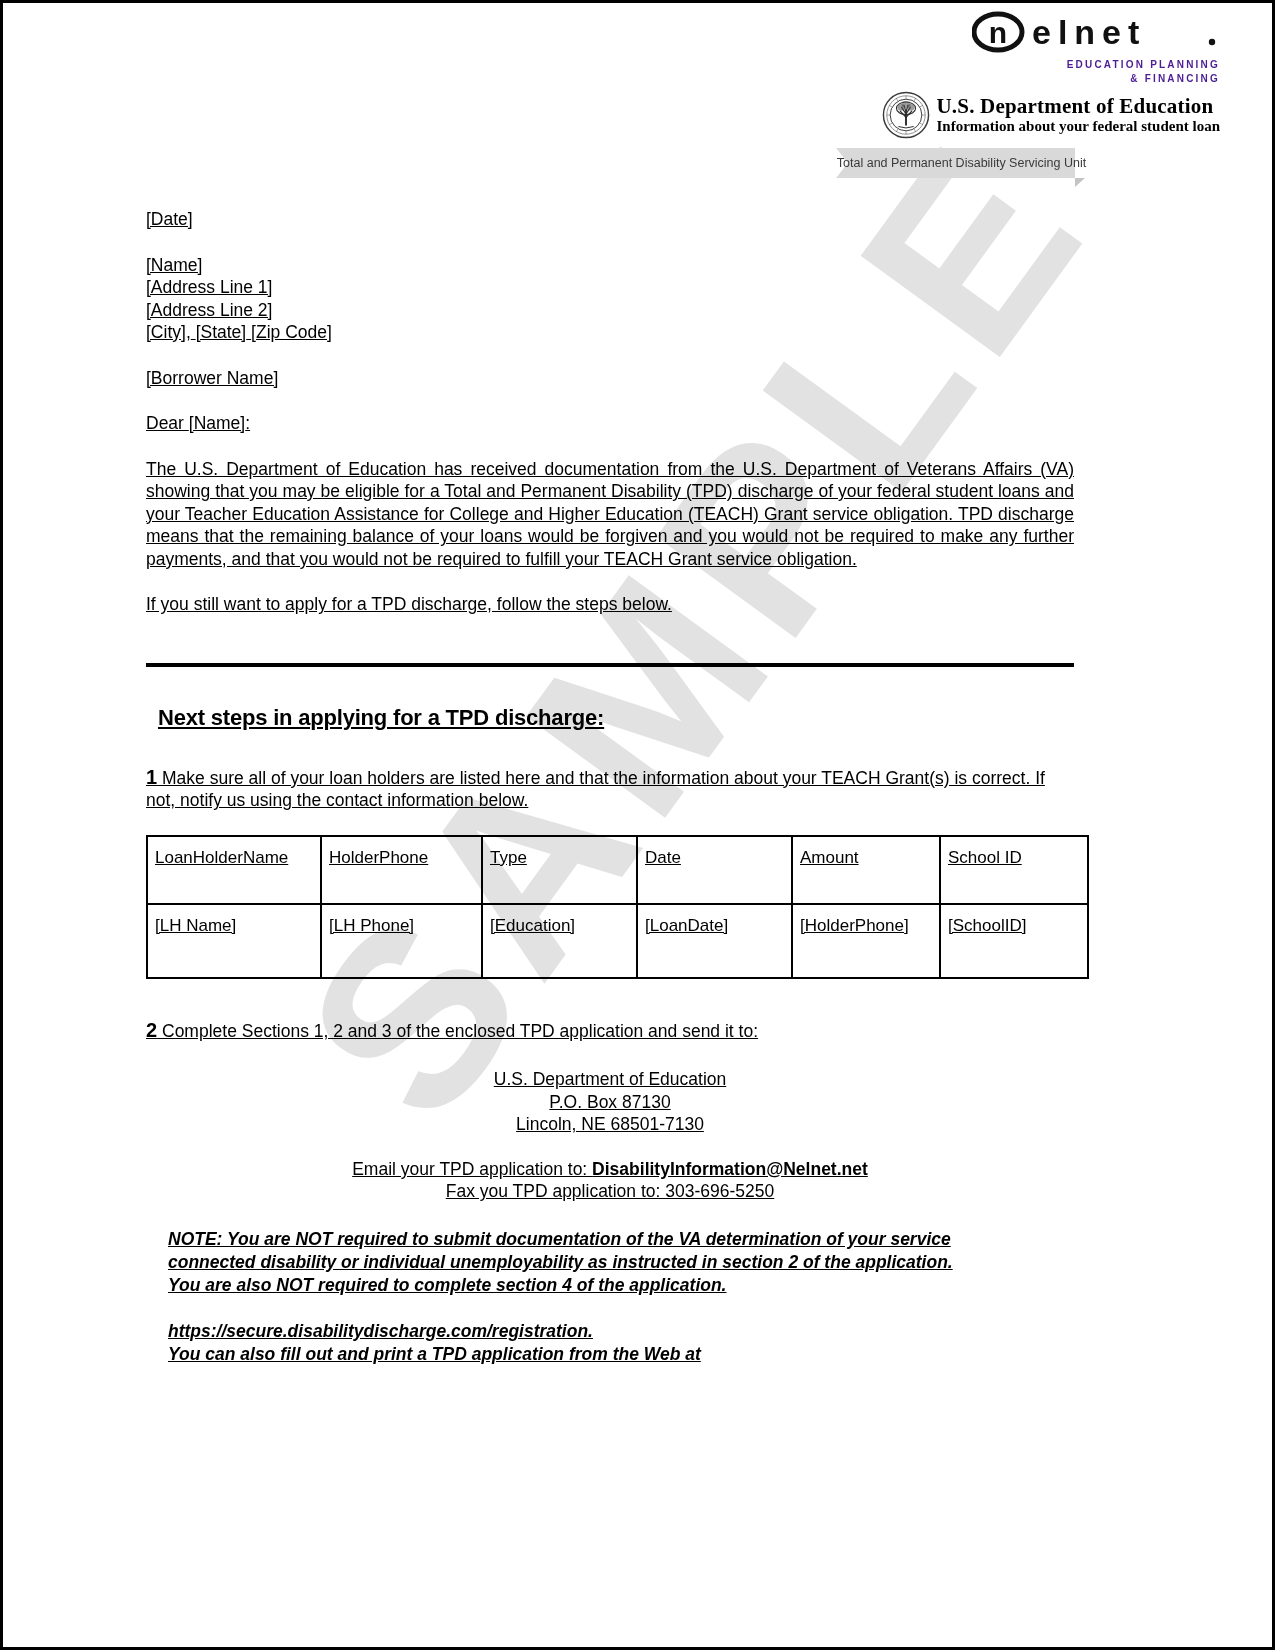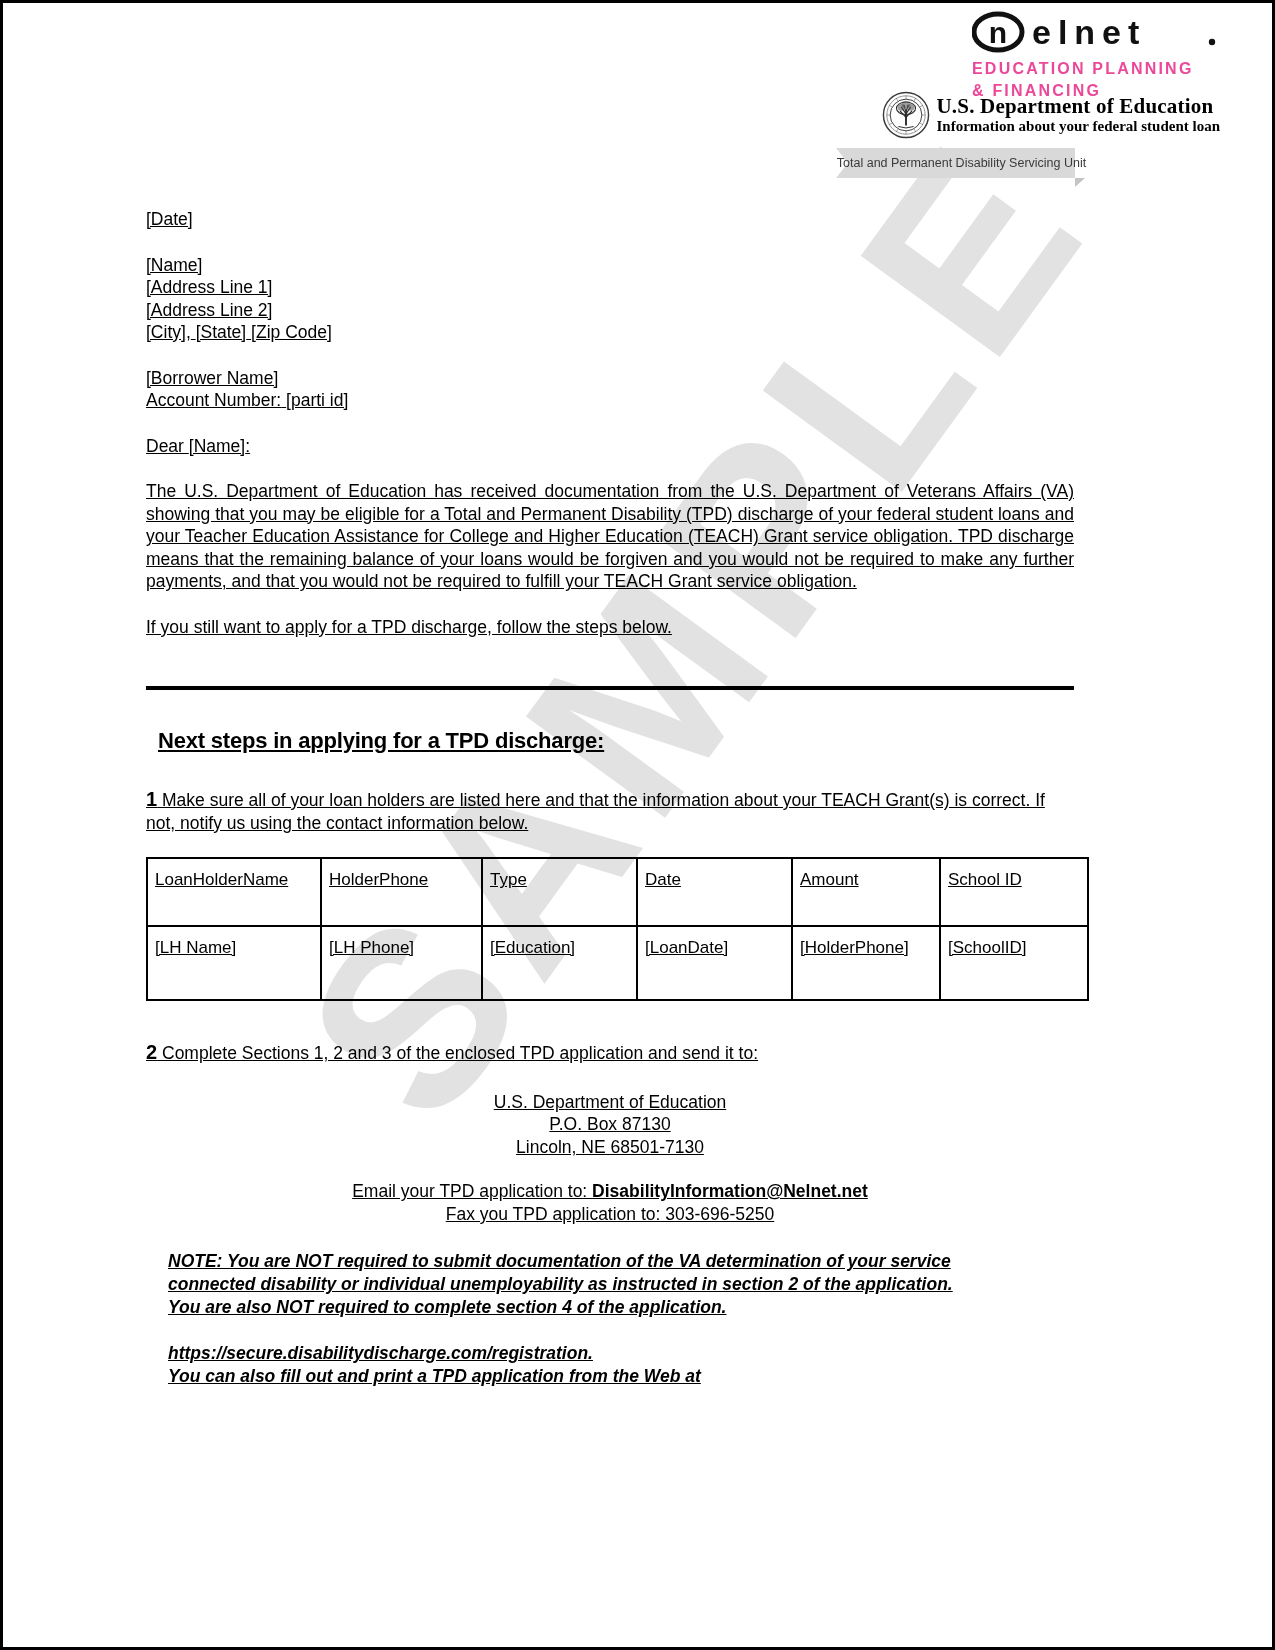--- a/index.html
+++ b/index.html
@@ -64,27 +64,27 @@
   }
   .nelnet-logo {
     display: flex;
     align-items: center;
     justify-content: flex-end;
     height: 44px;
   }
   .nelnet-logo svg { display: block; }
   .nelnet-tag {
     font-family: "Liberation Sans", sans-serif;
-    font-size: 16px;
+    font-size: 10px;
     font-weight: bold;
     letter-spacing: 2.2px;
-    color: #ec4899;
+    color: #4c1d95;
     line-height: 1.35;
     margin-top: 3px;
-    text-align: left;
+    text-align: right;
   }
 
   .doe-block {
     position: absolute;
     right: 52px;
     top: 88px;
     display: flex;
     align-items: center;
     gap: 7px;
   }
@@ -314,24 +314,20 @@
           <span class="fld">[City]</span><span>,</span>
           <span class="fld">[State]</span>
           <span class="fld">[Zip Code]</span>
         </p>
       </div>
 
       <div class="gap-md"></div>
 
       <div>
         <p class="blk">[Borrower Name]</p>
-        <p class="blk">
-          <span>Account Number:</span>
-          <span class="fld">[parti id]</span>
-        </p>
       </div>
 
       <div class="gap-md"></div>
 
       <p class="blk"><span>Dear </span><span class="fld">[Name]</span><span>:</span></p>
 
       <div class="gap-md"></div>
 
       <p class="para">The U.S. Department of Education has received documentation from the U.S. Department of Veterans Affairs (VA) showing that you may be eligible for a Total and Permanent Disability (TPD) discharge of your federal student loans and your Teacher Education Assistance for College and Higher Education (TEACH) Grant service obligation. TPD discharge means that the remaining balance of your loans would be forgiven and you would not be required to make any further payments, and that you would not be required to fulfill your TEACH Grant service obligation.</p>
 

